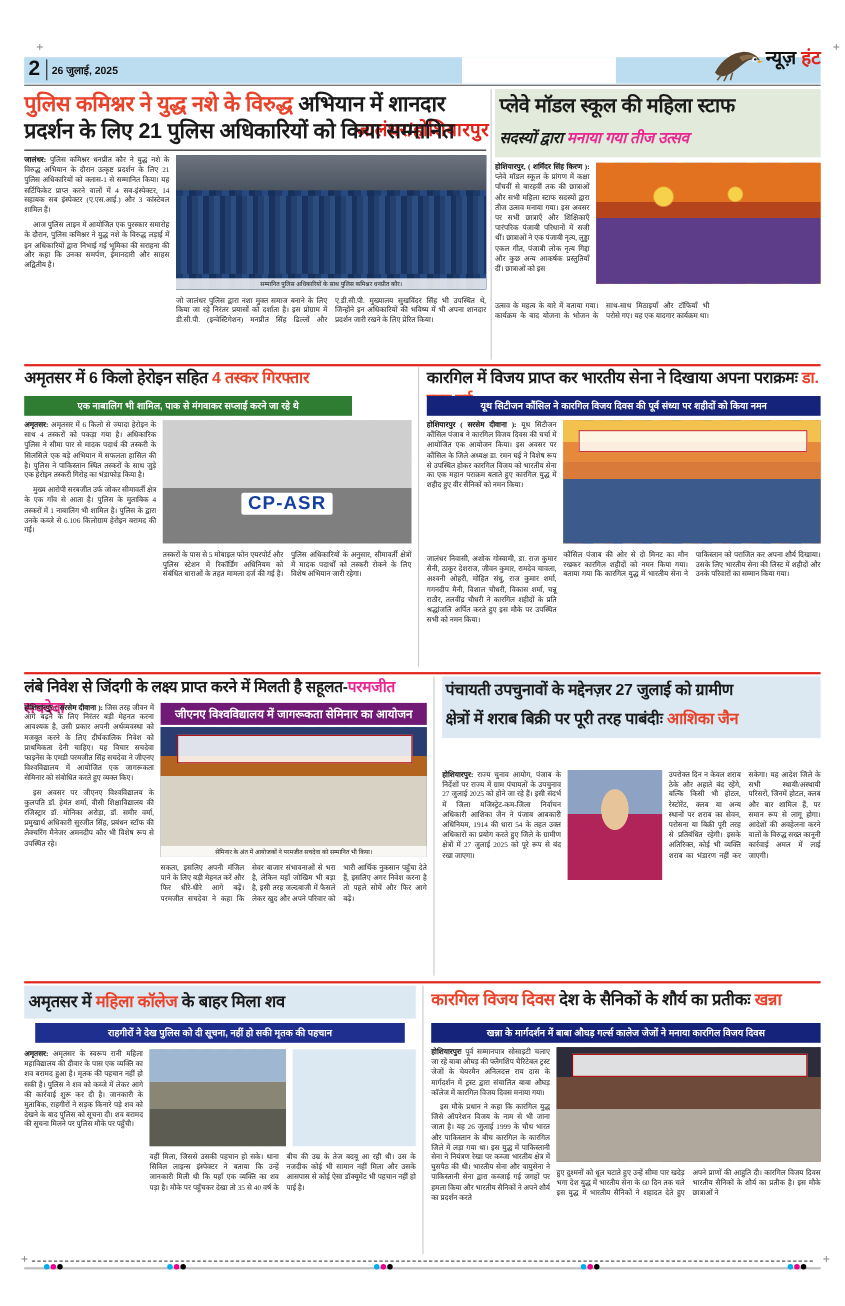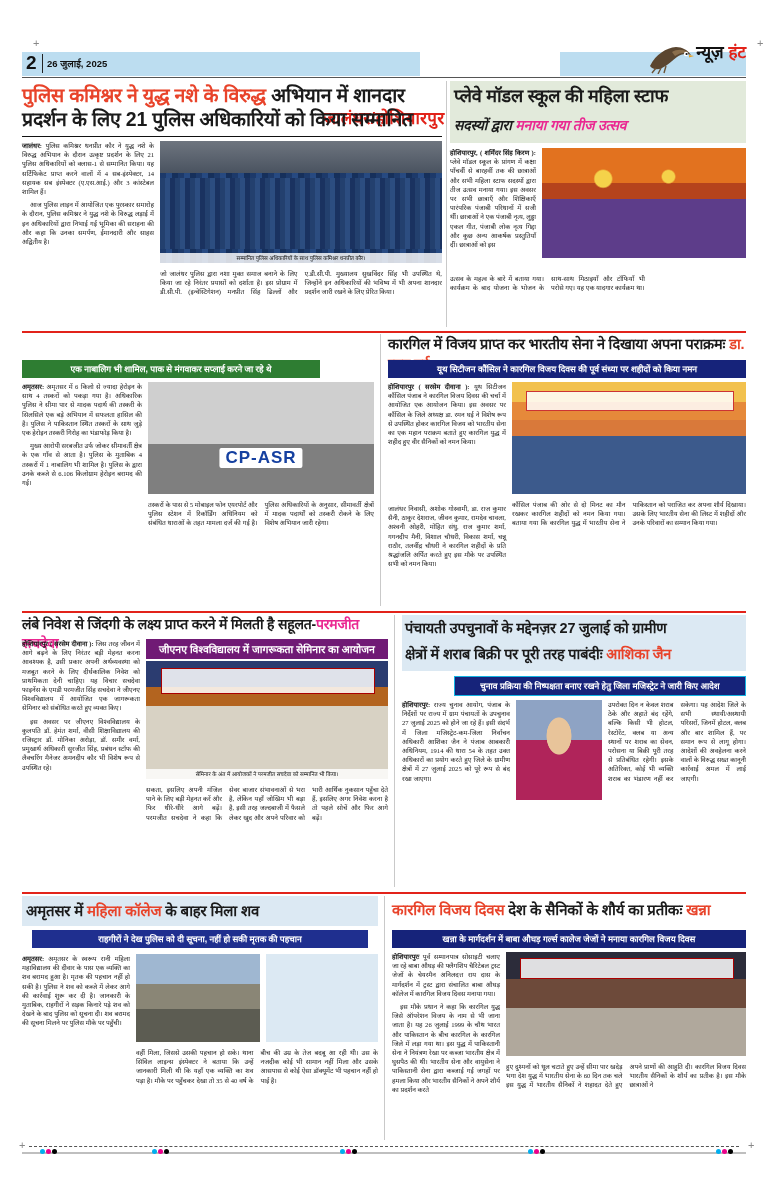--- a/index.html
+++ b/index.html
@@ -159,20 +159,23 @@
     </div>
     <div class="photo ph-tej" style="left:92px;top:0;width:204px;height:110px;"></div>
     <div style="position:absolute;left:0;top:126px;width:296px;height:50px;" class="cols3">
       <p class="body" style="margin:0;">उत्सव के महत्व के बारे में बताया गया। कार्यक्रम के बाद योजना के भोजन के साथ-साथ मिठाइयाँ और टॉफियाँ भी परोसे गए। यह एक यादगार कार्यक्रम था।</p>
     </div>
   </div>
 
   <div class="hrule" style="left:22px;top:331px;width:724px;background:#e2231a;height:1.5px;"></div>
 
   <div class="block" style="left:22px;top:334px;width:352px;height:272px;">
+    <div class="hl" style="font-size:14.5px;line-height:20px;">
+      <span class="dark">अमृतसर में 6 किलो हेरोइन सहित </span><span class="red">4 तस्कर गिरफ्तार</span>
+    </div>
     <div class="sub green" style="position:absolute;left:0;top:26px;width:298px;">एक नाबालिग भी शामिल, पाक से मंगवाकर सप्लाई करने जा रहे थे</div>
     <div style="position:absolute;left:0;top:48px;width:120px;">
       <p class="body" style="margin:0 0 4px 0;">
         <b>अमृतसर:</b>
         <span>अमृतसर में 6 किलो से ज्यादा हेरोइन के साथ 4 तस्करों को पकड़ा गया है। अधिकारिक पुलिस ने सीमा पार से मादक पदार्थ की तस्करी के सिलसिले एक बड़े अभियान में सफलता हासिल की है। पुलिस ने पाकिस्तान स्थित तस्करों के साथ जुड़े एक हेरोइन तस्करी गिरोह का भंडाफोड़ किया है।</span>
       </p>
       <p class="body" style="margin:0;text-indent:8px;">मुख्य आरोपी सरबजीत उर्फ जोकर सीमावर्ती क्षेत्र के एक गाँव से आता है। पुलिस के मुताबिक 4 तस्करों में 1 नाबालिग भी शामिल है। पुलिस के द्वारा उनके कब्जे से 6.106 किलोग्राम हेरोइन बरामद की गई।</p>
     </div>
     <div class="photo ph-cloth" style="left:126px;top:48px;width:226px;height:112px;">
       <div class="ph-lbl" style="top:68%;font-size:17px;color:#1540a0;background:#fff;padding:0 6px;border-radius:2px;text-shadow:none;">CP-ASR</div>
@@ -231,21 +234,20 @@
 
   <div class="vrule" style="left:394px;top:615px;height:272px;"></div>
 
   <div class="block tint" style="left:402px;top:615px;width:344px;height:56px;">
     <div class="hl" style="font-size:14.5px;line-height:27px;padding-left:3px;">पंचायती उपचुनावों के मद्देनज़र 27 जुलाई को ग्रामीण</div>
     <div class="hl" style="font-size:14.5px;line-height:24px;padding-left:3px;">
       <span class="dark">क्षेत्रों में शराब बिक्री पर पूरी तरह पाबंदीः </span><span class="red">आशिका जैन</span>
     </div>
   </div>
   <div class="block" style="left:402px;top:676px;width:344px;height:212px;">
-    <div class="sub navy" style="position:absolute;left:52px;top:0;width:292px;background:#16237a;border:1px solid #12b3e3;">चुनाव प्रक्रिया की निष्पक्षता बनाए रखने हेतु जिला मजिस्ट्रेट ने जारी किए आदेश</div>
     <div style="position:absolute;left:0;top:24px;width:108px;">
       <p class="body" style="margin:0;">
         <b>होशियारपुर:</b>
         <span>राज्य चुनाव आयोग, पंजाब के निर्देशों पर राज्य में ग्राम पंचायतों के उपचुनाव 27 जुलाई 2025 को होने जा रहे हैं। इसी संदर्भ में जिला मजिस्ट्रेट-कम-जिला निर्वाचन अधिकारी आशिका जैन ने पंजाब आबकारी अधिनियम, 1914 की धारा 54 के तहत उक्त अधिकारों का प्रयोग करते हुए जिले के ग्रामीण क्षेत्रों में 27 जुलाई 2025 को पूरे रूप से बंद रखा जाएगा।</span>
       </p>
     </div>
     <div class="photo ph-lady" style="left:114px;top:24px;width:86px;height:100px;"></div>
     <div style="position:absolute;left:206px;top:24px;width:138px;height:186px;" class="cols2">
       <p class="body" style="margin:0;">उपरोक्त दिन न केवल शराब ठेके और अहाते बंद रहेंगे, बल्कि किसी भी होटल, रेस्टोरेंट, क्लब या अन्य स्थानों पर शराब का सेवन, परोसना या बिक्री पूरी तरह से प्रतिबंधित रहेगी। इसके अतिरिक्त, कोई भी व्यक्ति शराब का भंडारण नहीं कर सकेगा। यह आदेश जिले के सभी स्थायी/अस्थायी परिसरों, जिनमें होटल, क्लब और बार शामिल हैं, पर समान रूप से लागू होगा। आदेशों की अवहेलना करने वालों के विरुद्ध सख्त कानूनी कार्रवाई अमल में लाई जाएगी।</p>
     </div>

